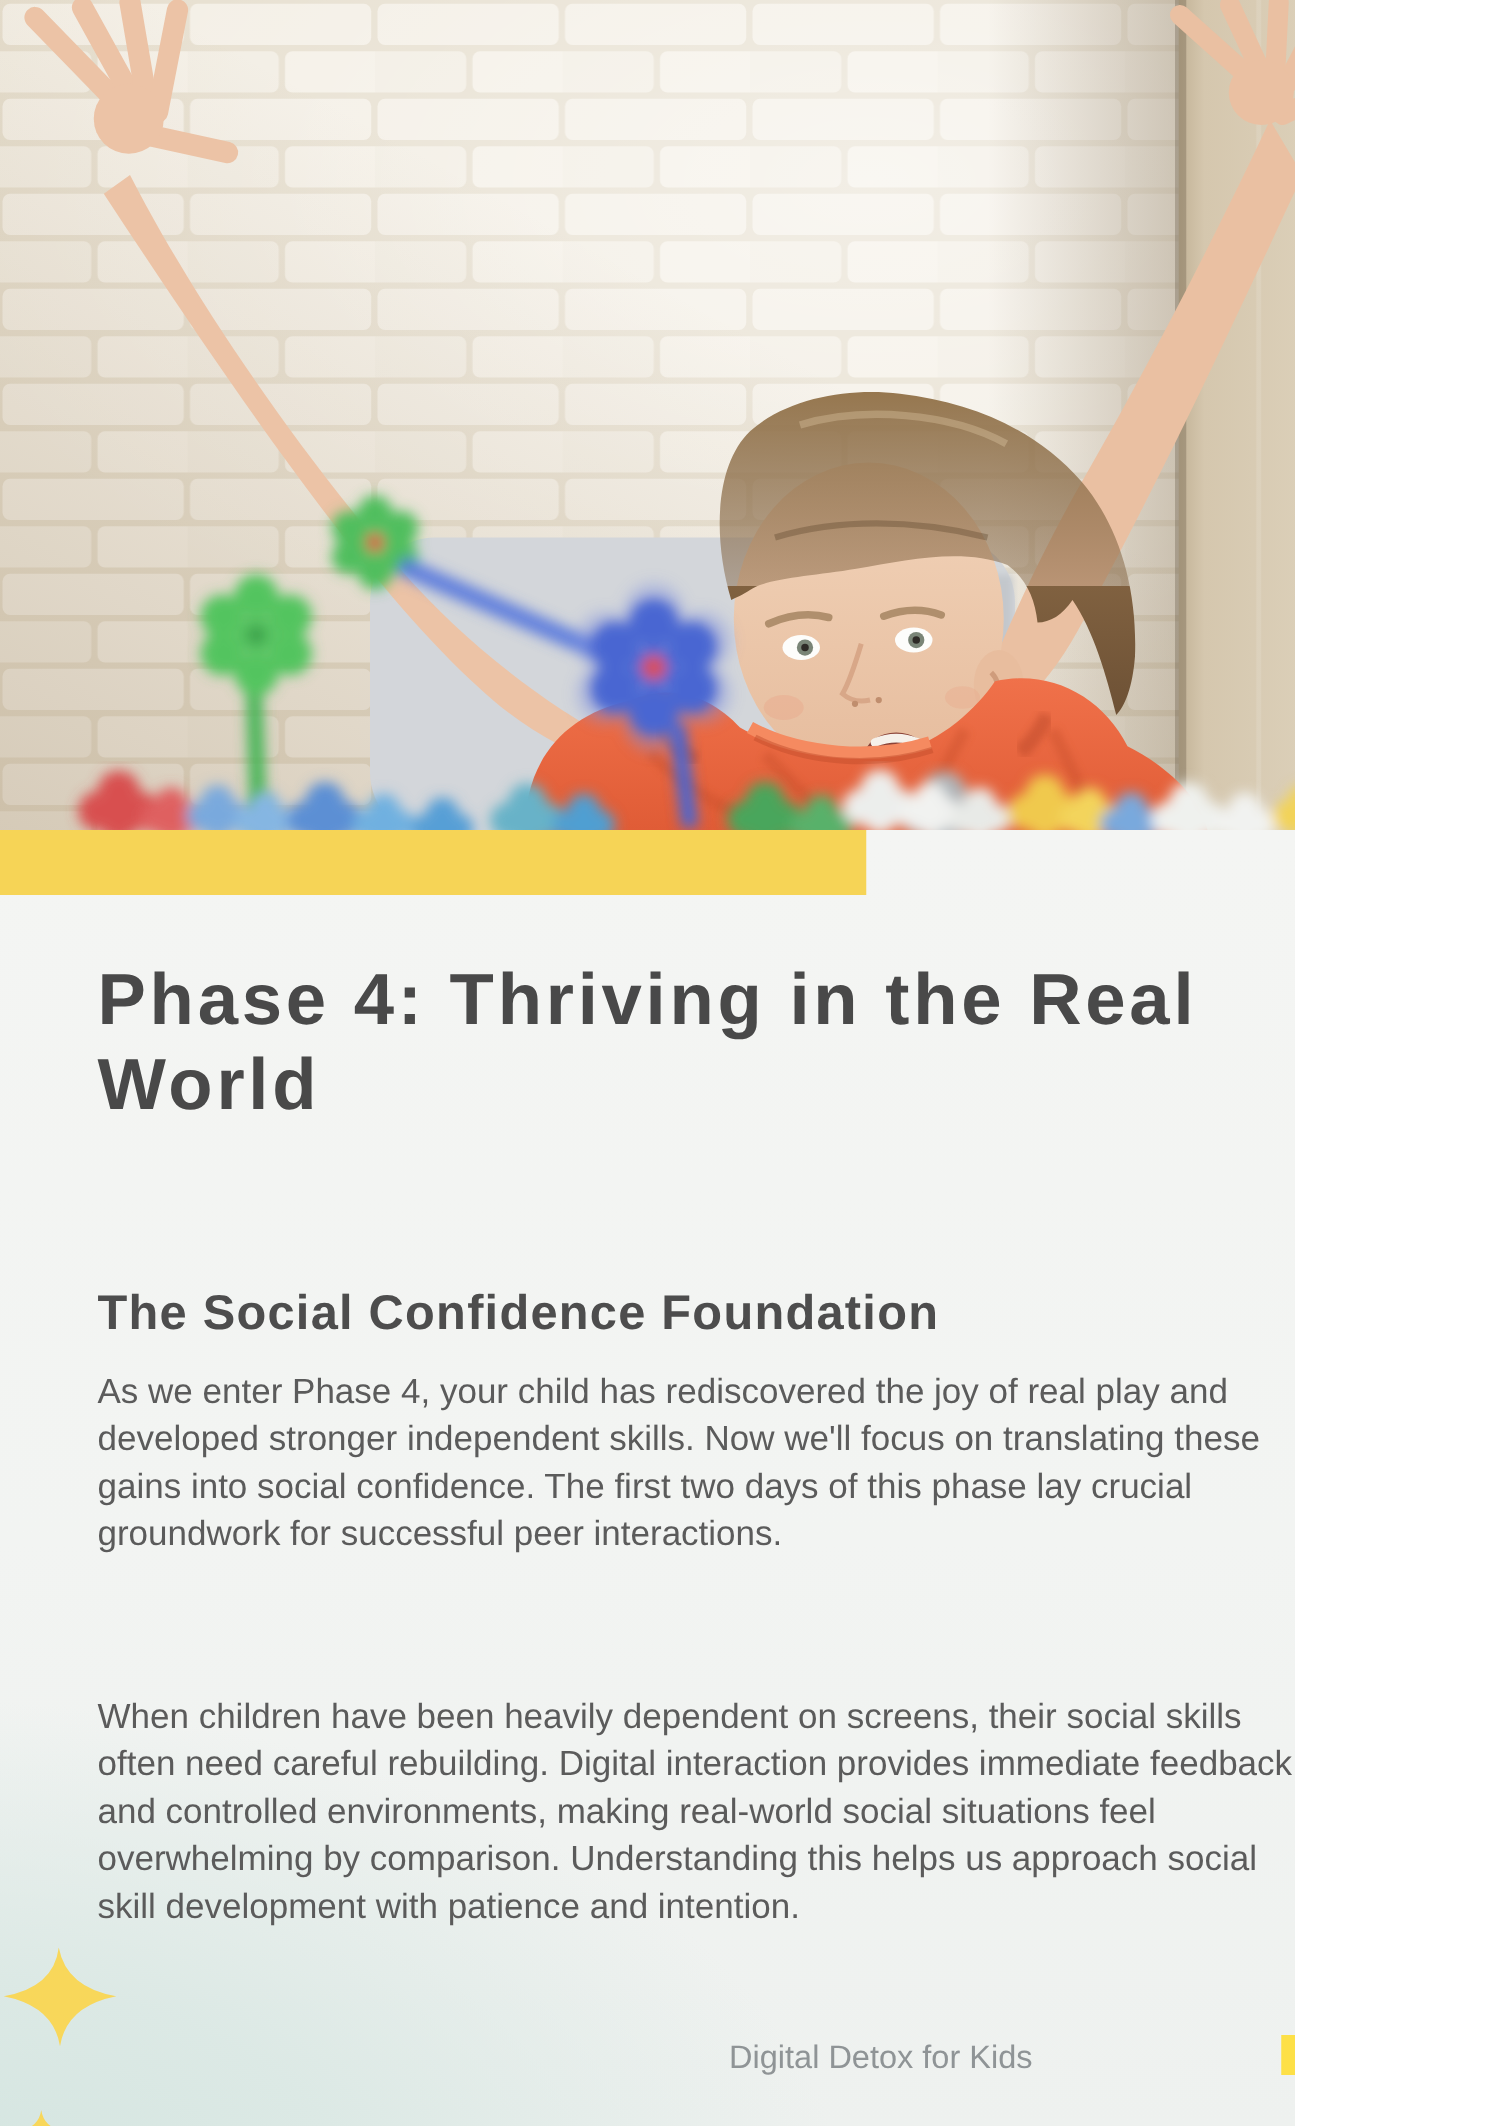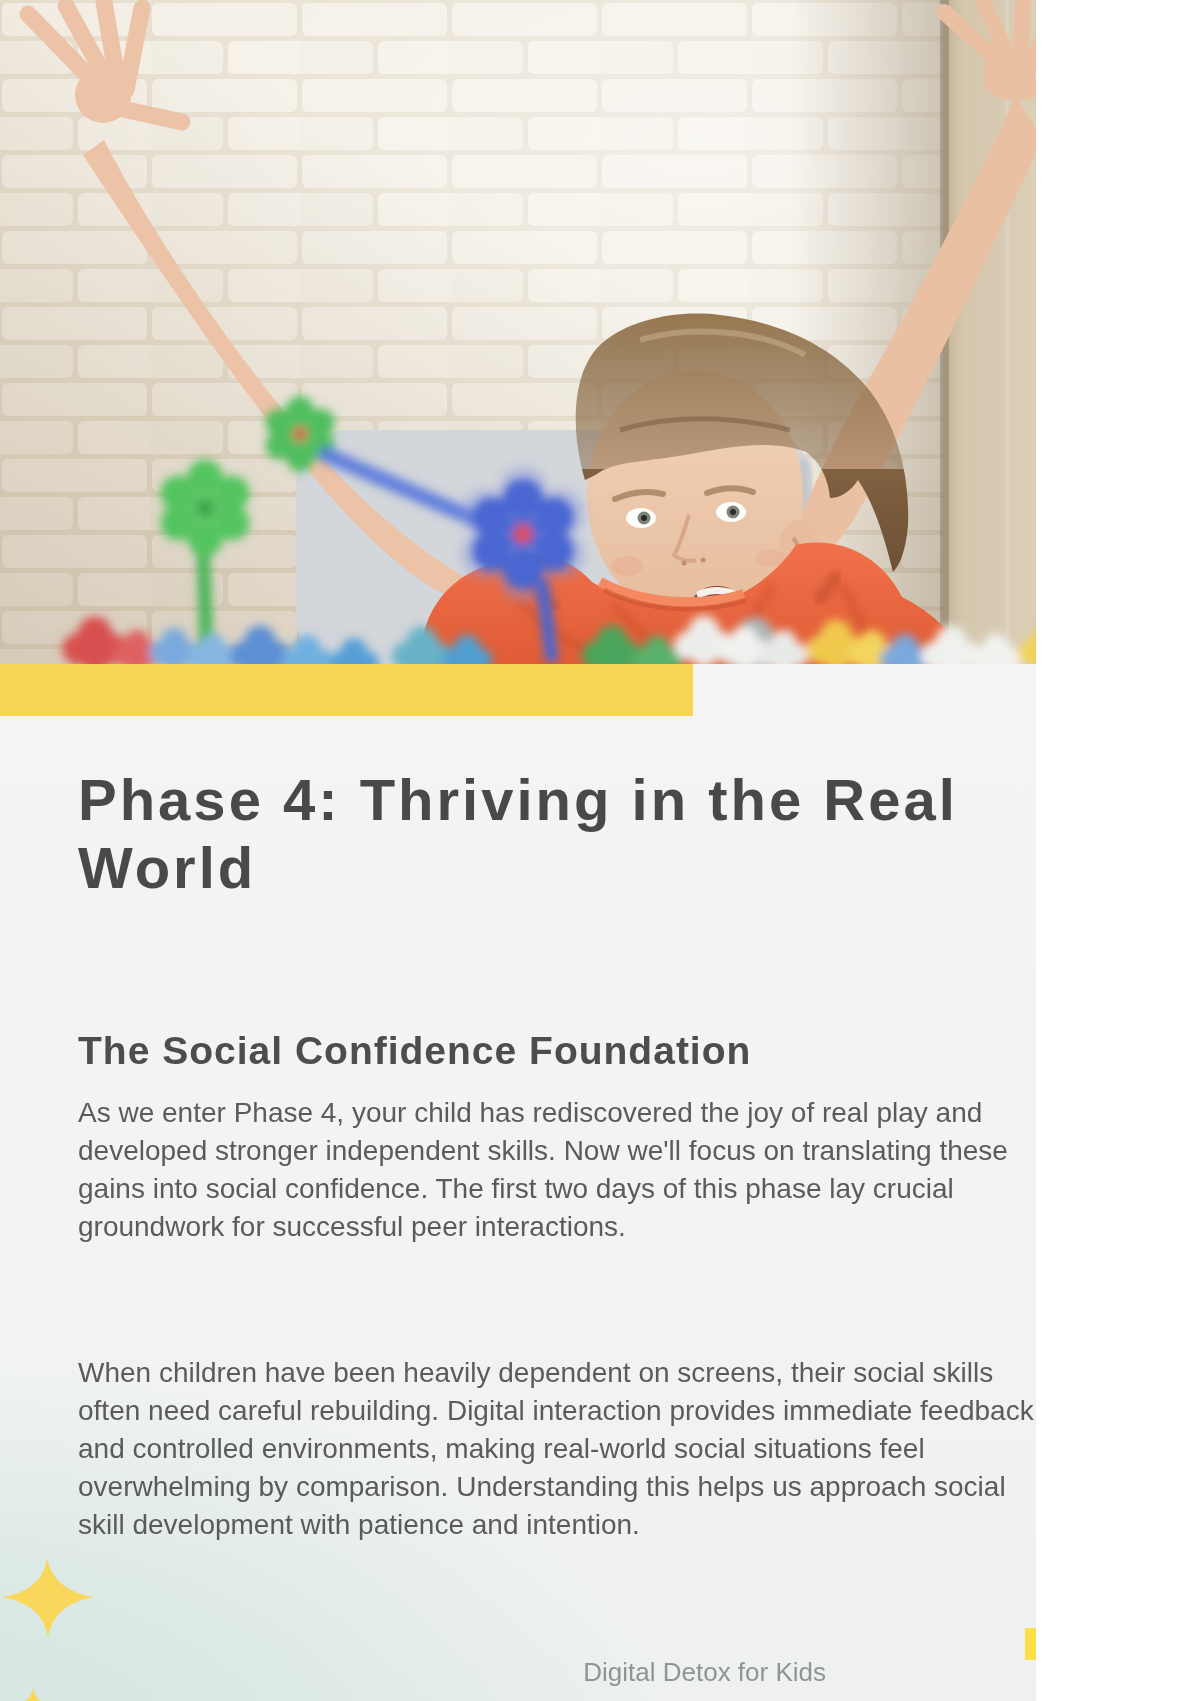--- a/index.html
+++ b/index.html
@@ -25,21 +25,21 @@
       letter-spacing:.5px;color:#e7665f;}
   .h3{left:78px;width:1000px;font-size:39px;line-height:48px;font-weight:bold;
       letter-spacing:1px;color:#4d4d4d;}
   .h3a{top:1027px;}
   .h3b{top:1279px;}
   .para{left:78px;width:963px;font-size:28px;line-height:38px;color:#5b5b5b;}
   .p1{top:1094px;}
   .p2{top:1354px;}
 
   
-  .footer-label{position:absolute;right:210px;top:1630px;font-size:26px;color:#8f9496;z-index:4;margin-top:27px;}
+  .footer-label{position:absolute;right:210px;top:1630px;font-size:26px;color:#8f9496;z-index:4;}
   .page-box{position:absolute;left:1025px;top:1628px;width:80px;height:32px;background:#fde047;
       color:#44473f;font-size:26px;display:flex;align-items:center;justify-content:center;z-index:4;}
   .teal-bar{position:absolute;left:1110px;top:1628px;width:15px;height:32px;background:#3a9a96;z-index:4;}
 
   .sparkle{position:absolute;left:3px;top:1558px;z-index:4;}
   .sparkle-sm{position:absolute;left:13px;top:1688px;z-index:4;}
 </style>
 </head>
 <body>
 

